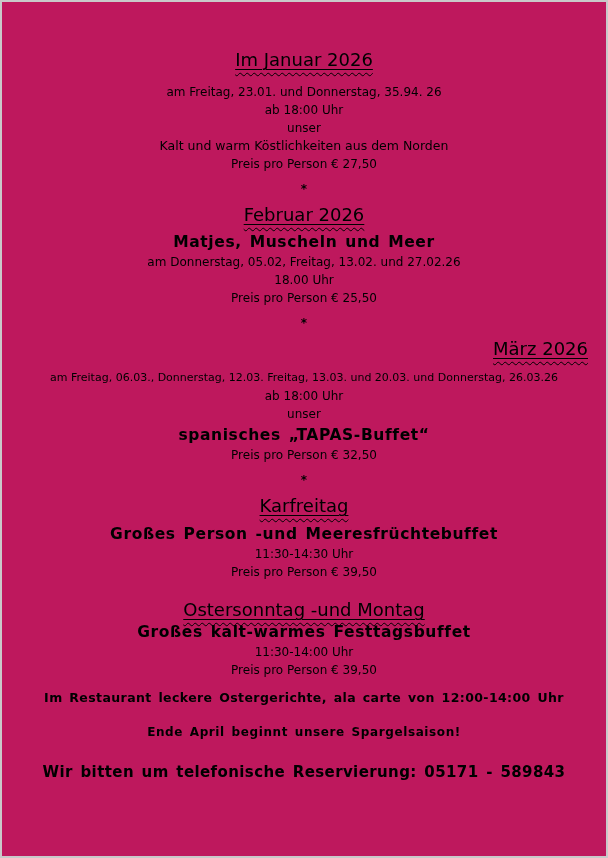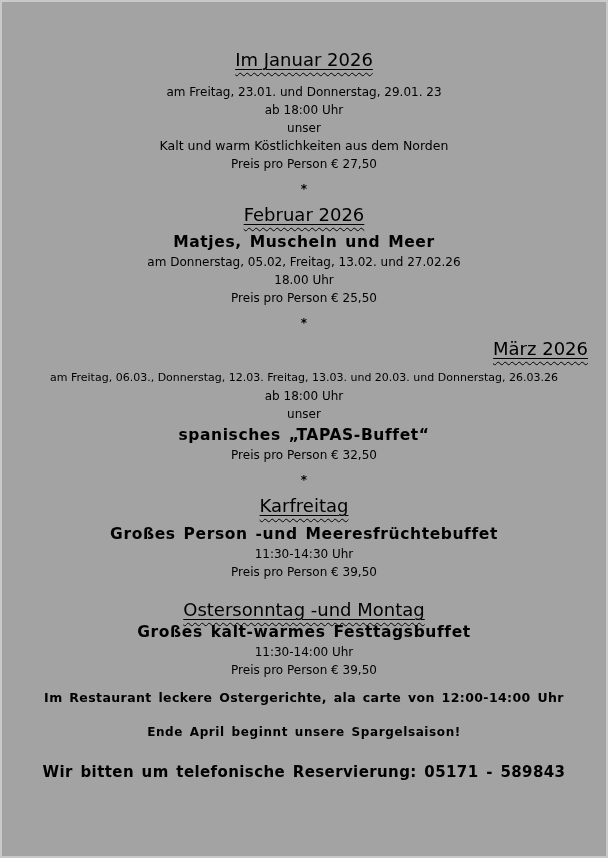--- a/index.html
+++ b/index.html
@@ -1,21 +1,21 @@
 <!DOCTYPE html>
 <html><head>
 <meta charset="utf-8">
 <style>
   html, body { margin: 0; padding: 0; background: #ffffff; }
   .page {
     box-sizing: border-box;
     width: 608px;
     height: 858px;
     border: 2px solid #c9c9c9;
-    background: #a3a3a3;
+    background: #be185d;
     color: #000000;
     font-family: "DejaVu Sans", sans-serif;
     text-align: center;
     padding: 46px 18px 0 18px;
     overflow: hidden;
   }
   .heading {
     font-size: 18px;
     line-height: 24px;
     margin: 0 0 11px 0;
@@ -87,21 +87,21 @@
 </style>
 </head>
 <body>
 
 <div class="page">
 
   <section class="menu-section">
     <div class="heading">
       <span class="u-wavy"><span class="u-solid">Im Januar 2026</span></span>
     </div>
-    <div class="line">am Freitag, 23.01. und Donnerstag, 29.01. 23</div>
+    <div class="line">am Freitag, 23.01. und Donnerstag, 35.94. 26</div>
     <div class="line">ab 18:00 Uhr</div>
     <div class="line">unser</div>
     <div class="desc">Kalt und warm Köstlichkeiten aus dem Norden</div>
     <div class="line">Preis pro Person € 27,50</div>
   </section>
   <div class="sep">*</div>
 
   <section class="menu-section">
     <div class="heading">
       <span class="u-wavy"><span class="u-solid">Februar 2026</span></span>

